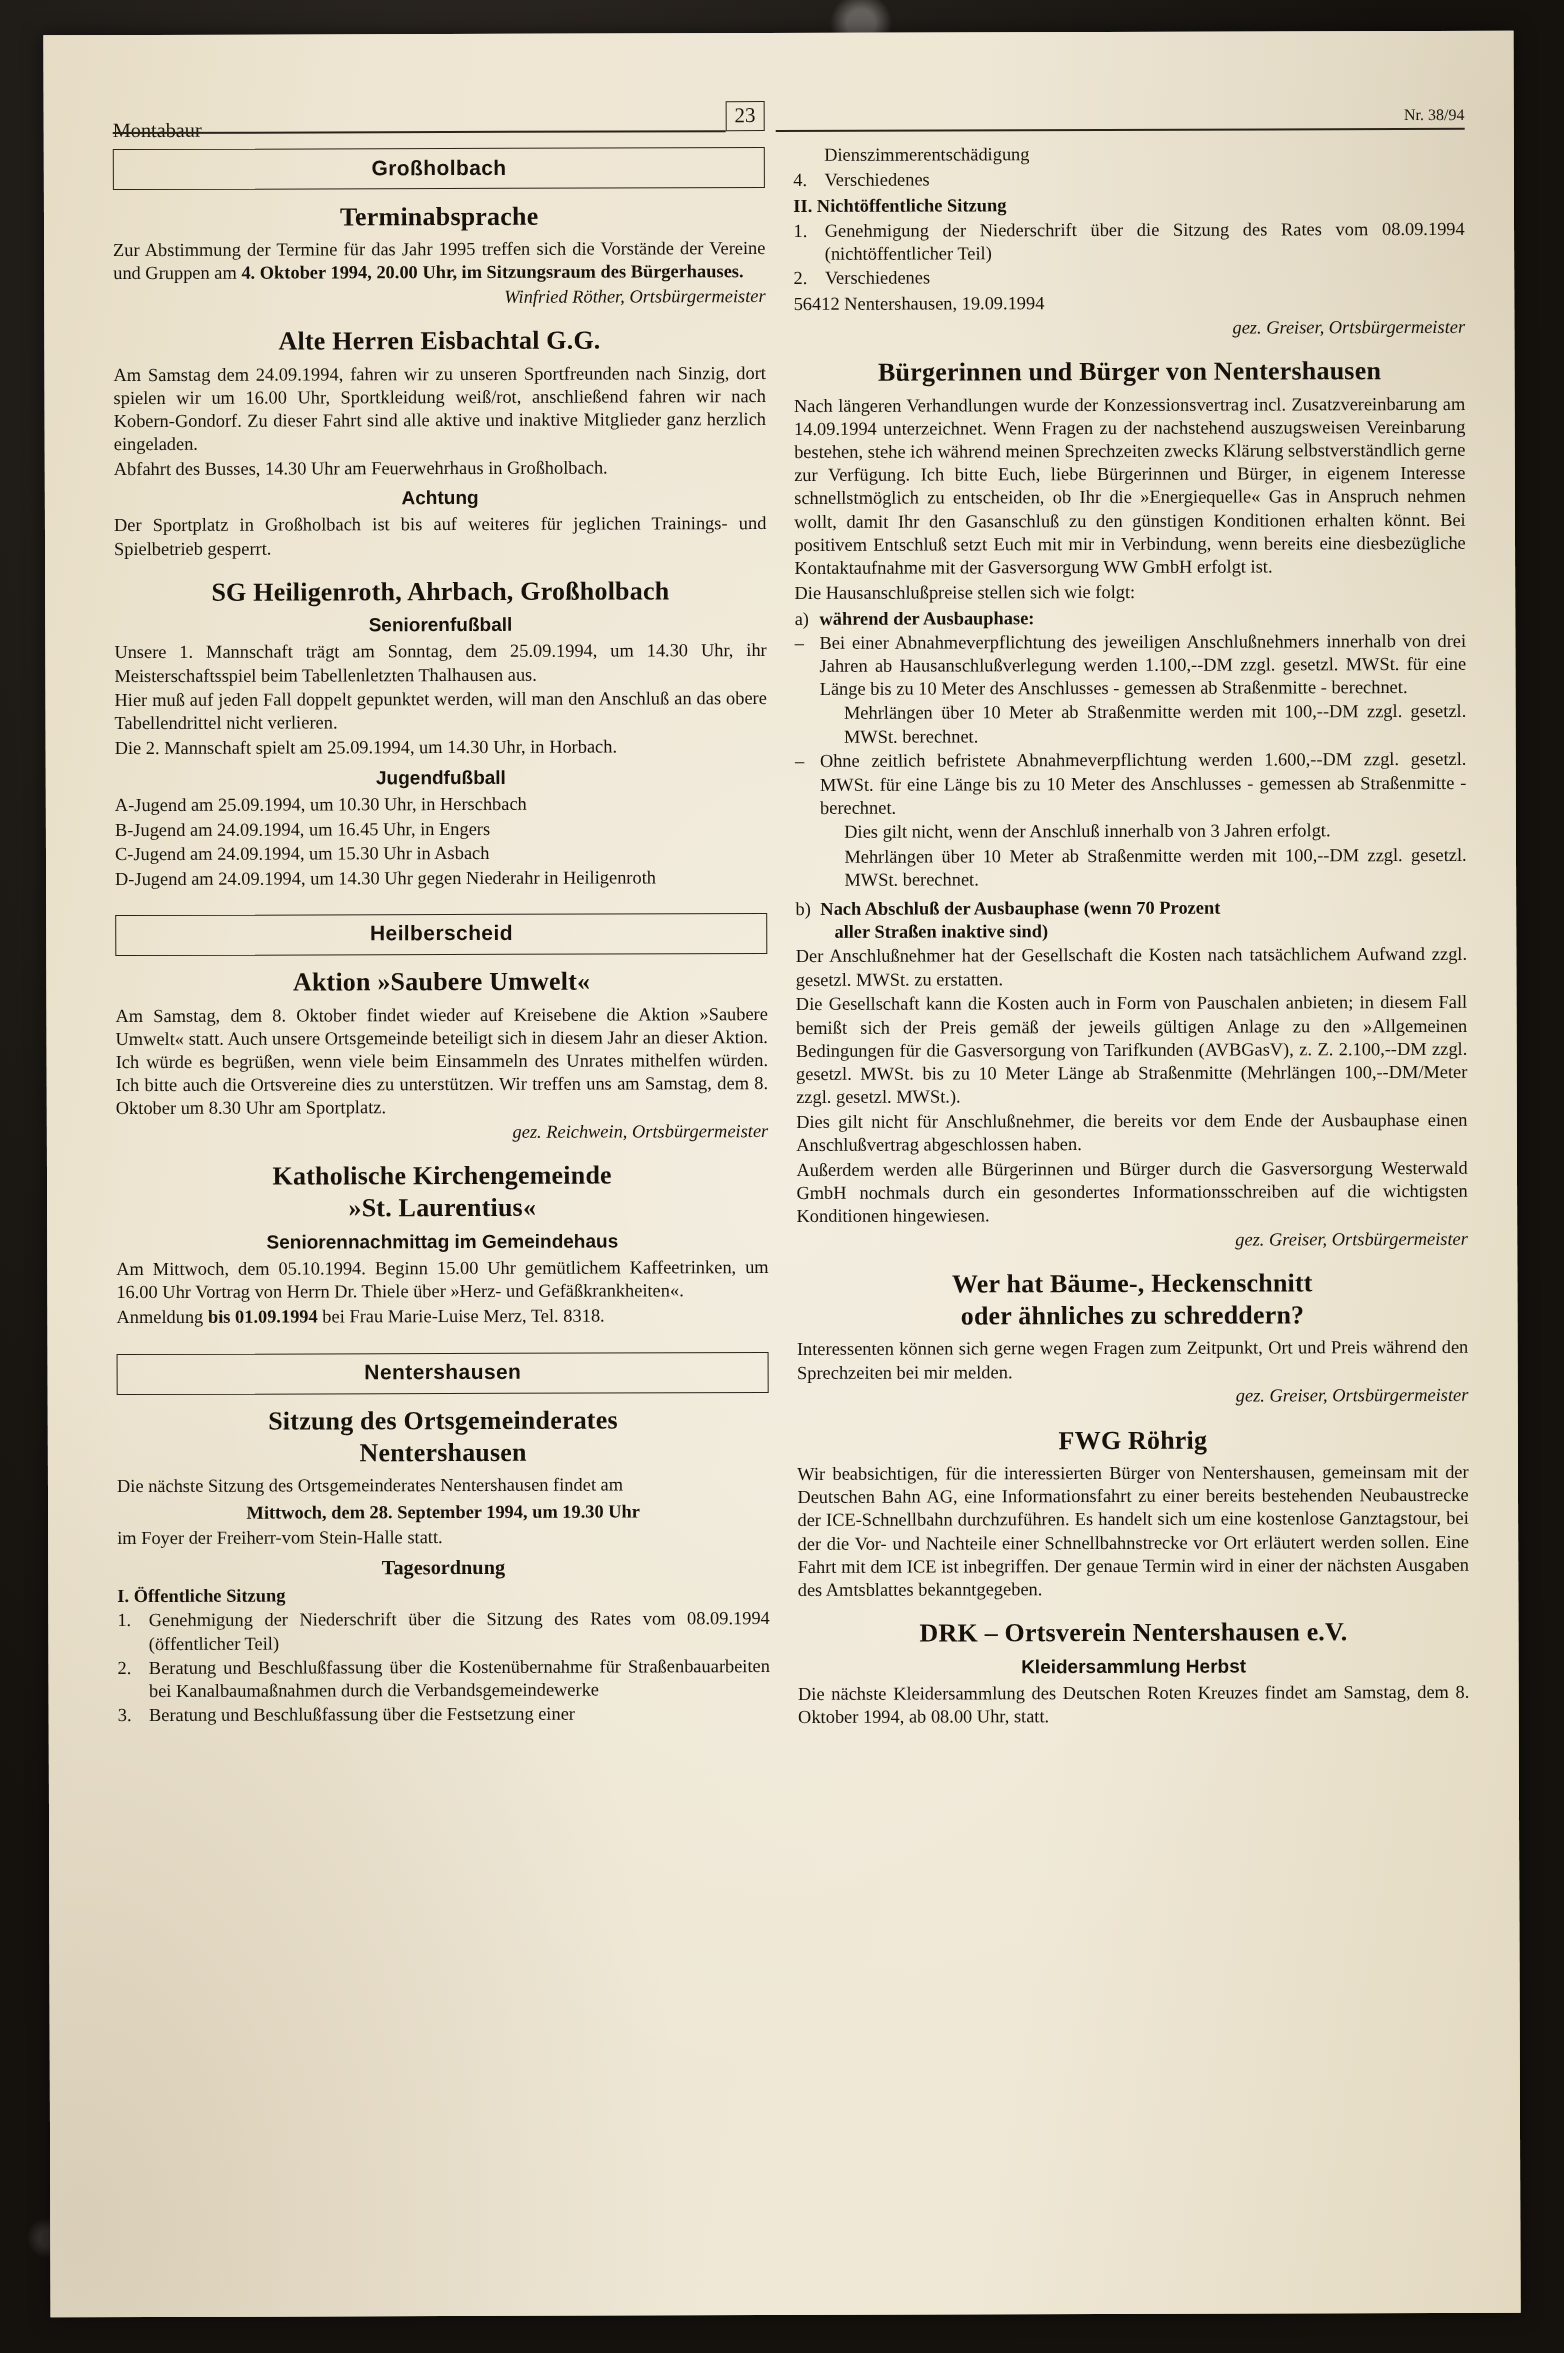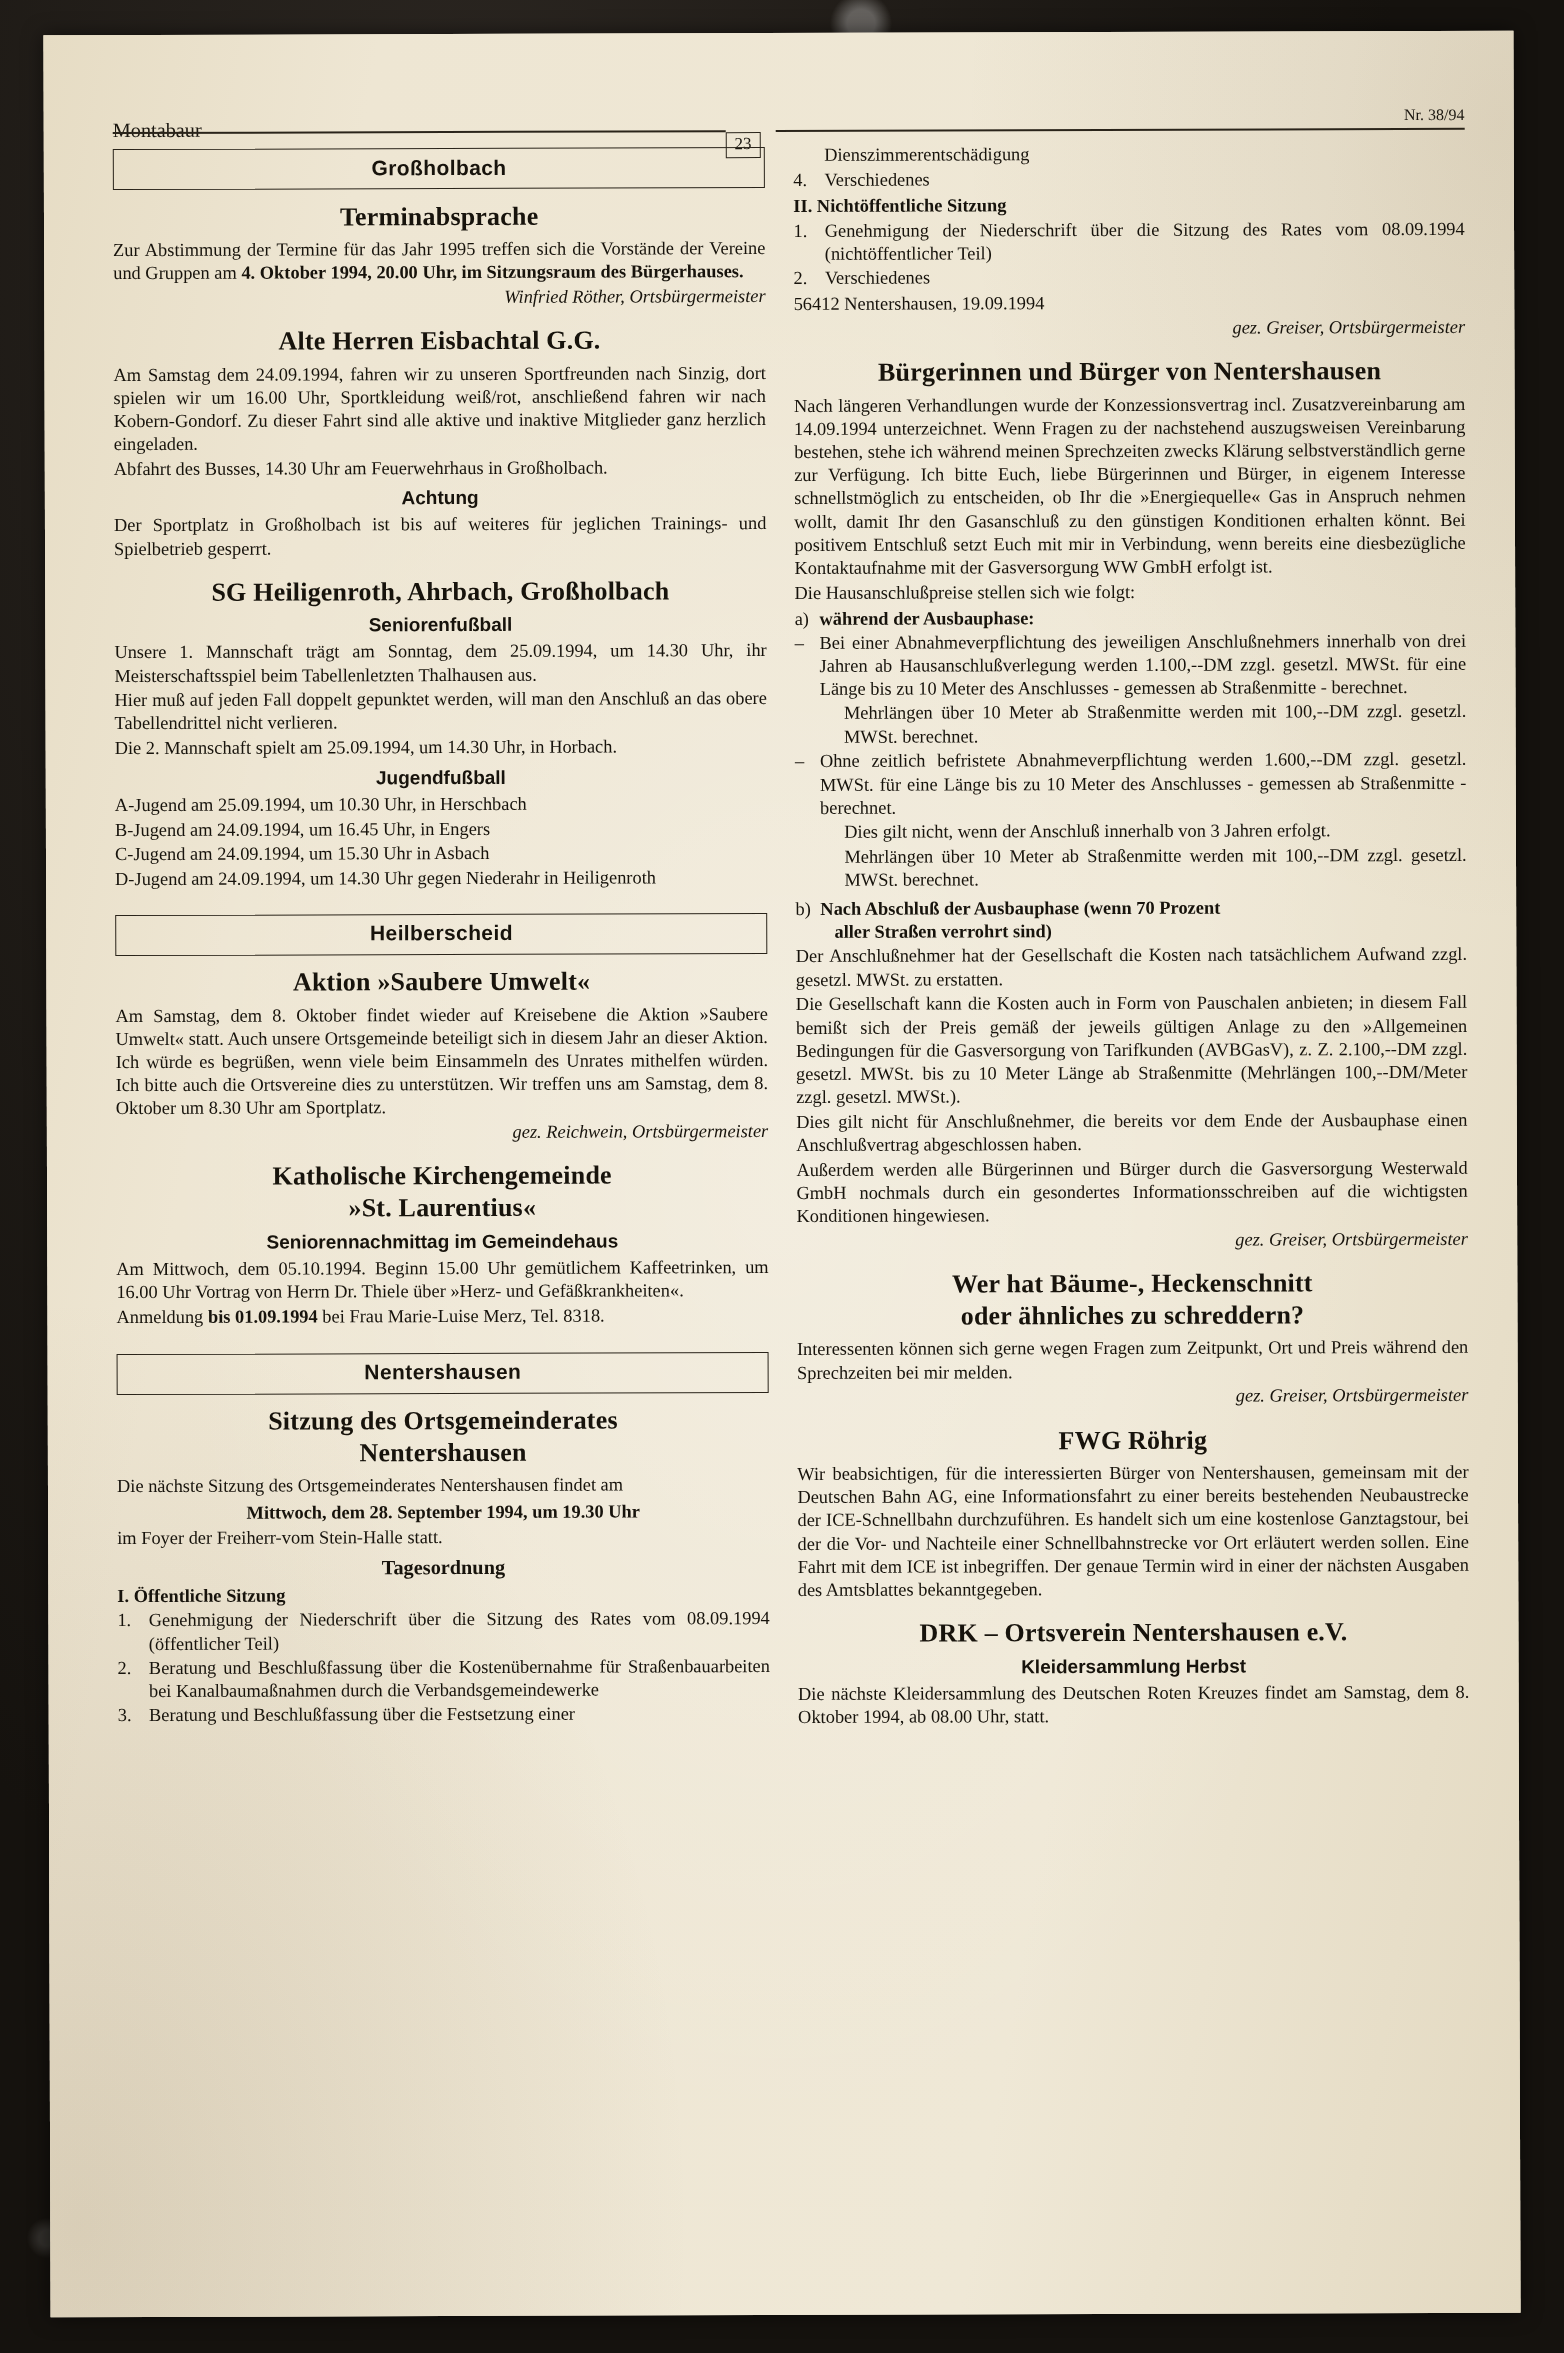--- a/index.html
+++ b/index.html
@@ -73,24 +73,23 @@
     color: #1b1710;
   }
   .masthead .left { position: absolute; left: 41px; top: 6.3px; margin-top: 8px; }
   .masthead .right { position: absolute; right: 20.3px; top: 4.7px; font-size: 16px; }
   .pagebox {
     position: absolute;
     left: 654px;
     top: -1.6px;
     border: 1.6px solid #2a241a;
     padding: 1.6px 7.8px 3.1px 7.8px;
-    font-size: 17px;
+    font-size: 21px;
     line-height: 1.1;
     background: transparent;
-    margin-top: 31px;
   }
   .rule {
     position: absolute;
     left: 41px;
     right: 20.3px;
     top: 27px;
     height: 1.6px;
     background: #2a241a;
   }
   .rule.left-part { right: auto; width: 613px; }
@@ -293,21 +292,21 @@
             <div class="num dash">–</div>
             <div class="txt">Ohne zeitlich befristete Abnahmeverpflichtung werden 1.600,--DM zzgl. gesetzl. MWSt. für eine Länge bis zu 10 Meter des Anschlusses - gemessen ab Straßenmitte - berechnet.</div>
           </div>
           <p class="indent-2">Dies gilt nicht, wenn der Anschluß innerhalb von 3 Jahren erfolgt.</p>
           <p class="indent-2">Mehrlängen über 10 Meter ab Straßenmitte werden mit 100,--DM zzgl. gesetzl. MWSt. berechnet.</p>
 
           <div class="li" style="margin-top:6.3px">
             <div class="num dash">b)</div>
             <div class="txt" style="font-weight:bold; text-align:left">
               <span>Nach Abschluß der Ausbauphase (wenn 70 Prozent</span><br>
-              <span style="display:inline-block; padding-left:14px">aller Straßen verrohrt sind)</span>
+              <span style="display:inline-block; padding-left:14px">aller Straßen inaktive sind)</span>
             </div>
           </div>
 
           <p>Der Anschlußnehmer hat der Gesellschaft die Kosten nach tatsächlichem Aufwand zzgl. gesetzl. MWSt. zu erstatten.</p>
           <p>Die Gesellschaft kann die Kosten auch in Form von Pauschalen anbieten; in diesem Fall bemißt sich der Preis gemäß der jeweils gültigen Anlage zu den »Allgemeinen Bedingungen für die Gasversorgung von Tarifkunden (AVBGasV), z. Z. 2.100,--DM zzgl. gesetzl. MWSt. bis zu 10 Meter Länge ab Straßenmitte (Mehrlängen 100,--DM/Meter zzgl. gesetzl. MWSt.).</p>
           <p>Dies gilt nicht für Anschlußnehmer, die bereits vor dem Ende der Ausbauphase einen Anschlußvertrag abgeschlossen haben.</p>
           <p>Außerdem werden alle Bürgerinnen und Bürger durch die Gasversorgung Westerwald GmbH nochmals durch ein gesondertes Informationsschreiben auf die wichtigsten Konditionen hingewiesen.</p>
           <div class="sig">gez. Greiser, Ortsbürgermeister</div>
 
           <h2 class="art" style="margin-bottom:1.6px">Wer hat Bäume-, Heckenschnitt</h2>

